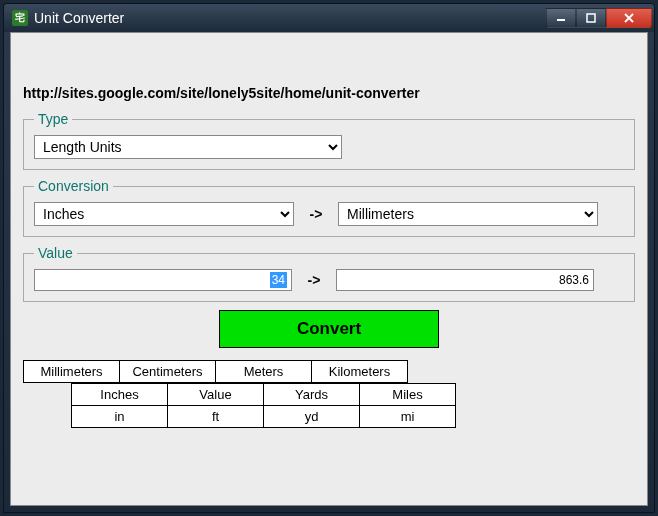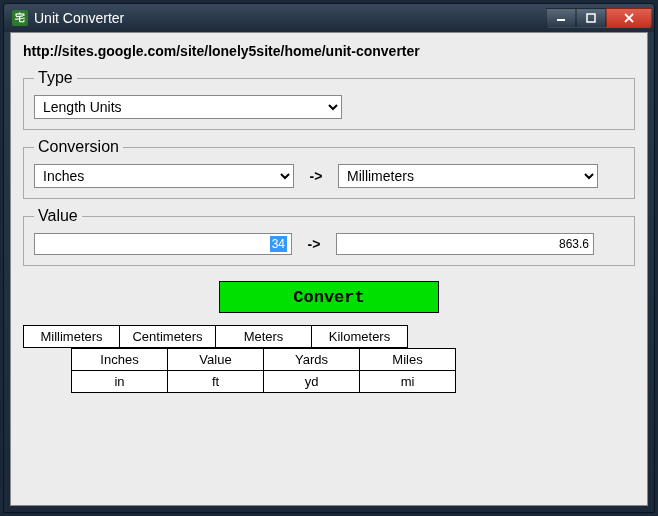--- a/index.html
+++ b/index.html
@@ -69,31 +69,32 @@
     padding: 10px 12px;
     display: flex;
     flex-direction: column;
   }
   .url-line {
     font-family: Arial, sans-serif;
     font-weight: bold;
     font-size: 14px;
     color: #000;
     margin-bottom: 10px;
+    margin-top: 42px;
   }
   fieldset {
     border: 1px solid #aaa;
     padding: 8px 10px 10px 10px;
     margin-bottom: 8px;
   }
   legend {
     font-family: Arial, sans-serif;
-    font-size: 16px;
+    font-size: 14px;
     padding: 0 4px;
-    color: #000000;
+    color: #0f766e;
   }
   select {
     height: 24px;
     font-family: Arial, sans-serif;
     font-size: 14px;
     background: #fff;
     border: 1px solid #888;
     padding: 1px 4px;
   }
   .type-select { width: 308px; }
@@ -117,28 +118,28 @@
     height: 22px;
     border: 1px solid #888;
     background: #fff;
     display: flex;
     justify-content: flex-end;
     align-items: center;
     padding: 0 4px;
   }
   .convert-btn {
     width: 220px;
-    height: 32px;
+    height: 38px;
     background: #00e000;
     border: 1px solid #000;
-    font-family: Liberation Mono, monospace;
+    font-family: Liberation Sans, sans-serif;
     font-size: 17px;
     font-weight: bold;
     color: #000;
-    margin: 7px auto 12px auto;
+    margin: 0 auto 12px auto;
     display: block;
     cursor: pointer;
   }
   .ref-table {
     border-collapse: collapse;
     background: #fff;
   }
   .ref-table td {
     border: 1px solid #000;
     text-align: center;

